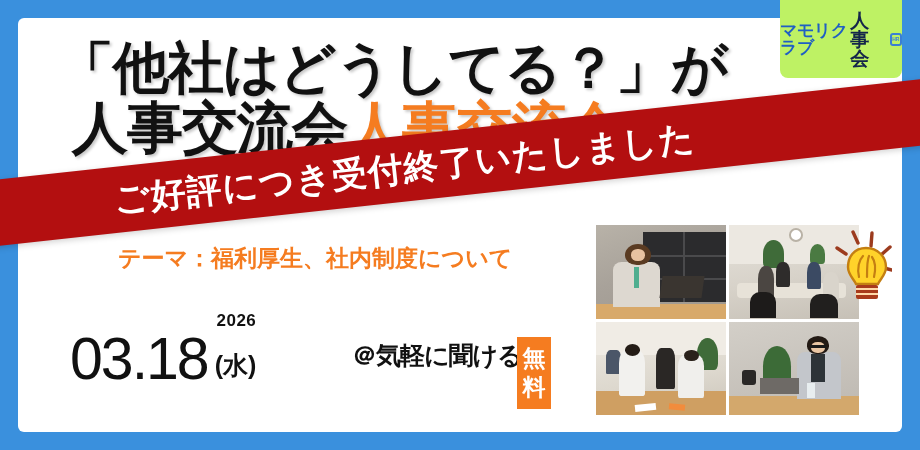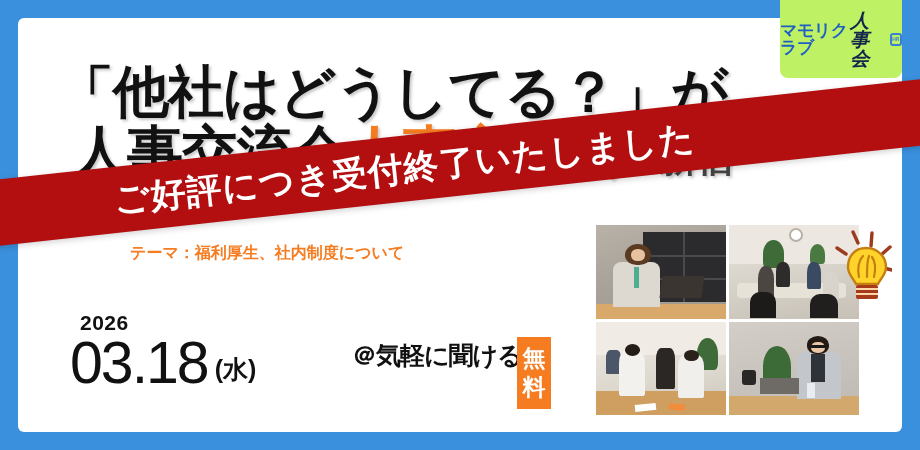--- a/index.html
+++ b/index.html
@@ -34,68 +34,67 @@
     gap:1px;
     z-index:6;
   }
   #logo-line1{
     font-size:17px; font-weight:bold; color:#1f5fc4;
     letter-spacing:-0.5px; line-height:1;
   }
   #logo-line2-wrap{ display:flex; align-items:center; gap:3px; }
   #logo-line2{
     font-size:19px; font-weight:bold; color:#14264a;
-    letter-spacing:-0.5px; line-height:1;font-style:italic;
+    letter-spacing:-0.5px; line-height:1;
   }
   #logo-hr-badge{
     width:17px; height:13px;
     border:2px solid #3a7fd5; border-radius:3px;
     display:flex; align-items:center; justify-content:center;
     font-size:5px; font-weight:bold; color:#3a7fd5;
     line-height:1;
   }
 
   
   #headline{
     position:absolute;
     left:58px; top:38px;
     z-index:2;
-    margin-top:24px;
   }
   .hl-line{
     font-size:56px; font-weight:bold; color:#111111;
     line-height:1.07; white-space:nowrap;
     letter-spacing:-1px;
     text-shadow:2px 2px 3px rgba(0,0,0,0.22);
   }
   .hl-line2{ padding-left:14px; }
   .hl-orange{ color:#f57c20; }
   .hl-suffix{
     font-size:38px; font-weight:bold; color:#444444;
     letter-spacing:-1px;
   }
 
   
   #subtitle{
     position:absolute;
-    left:130px; top:243px;
-    font-size:16px; font-weight:bold; color:#f57c20;
+    left:118px; top:243px;
+    font-size:23px; font-weight:bold; color:#f57c20;
     letter-spacing:0px; white-space:nowrap;
     z-index:2;
   }
 
   
   #date-block{
     position:absolute;
     left:70px; top:312px;
     z-index:3;
   }
   #date-year{
-    font-size:21px; font-weight:bold; color:#111; line-height:1;
-    margin-left:10px; letter-spacing:0.5px;
+    font-size:17px; font-weight:bold; color:#111; line-height:1;
+    margin-left:10px; letter-spacing:0.5px;text-align:right;
   }
   #date-main-row{ display:flex; align-items:flex-end; margin-top:2px; }
   #date-main{
     font-size:59px; font-weight:normal; color:#111;
     line-height:0.95; letter-spacing:-2px;
   }
   #date-dow{
     font-size:25px; font-weight:bold; color:#111;
     margin-left:7px; margin-bottom:5px;
   }

